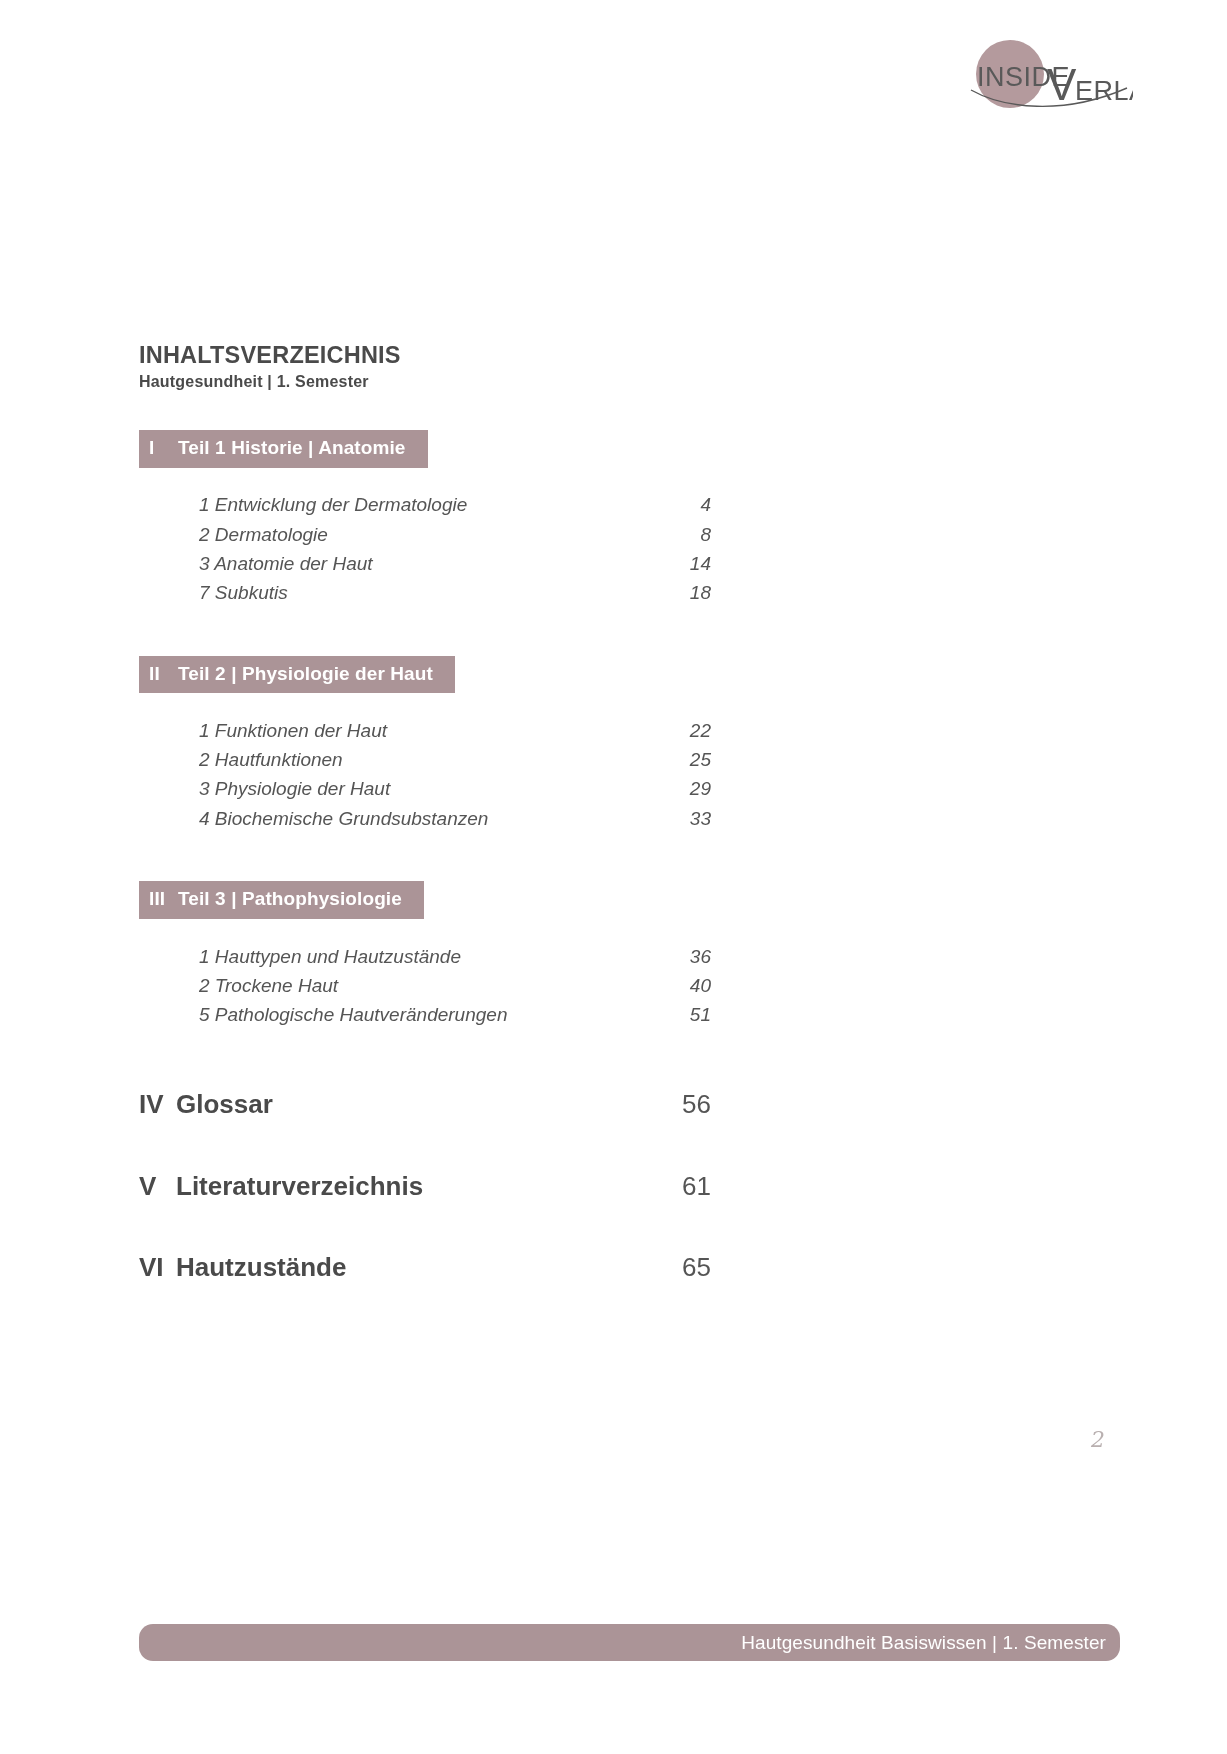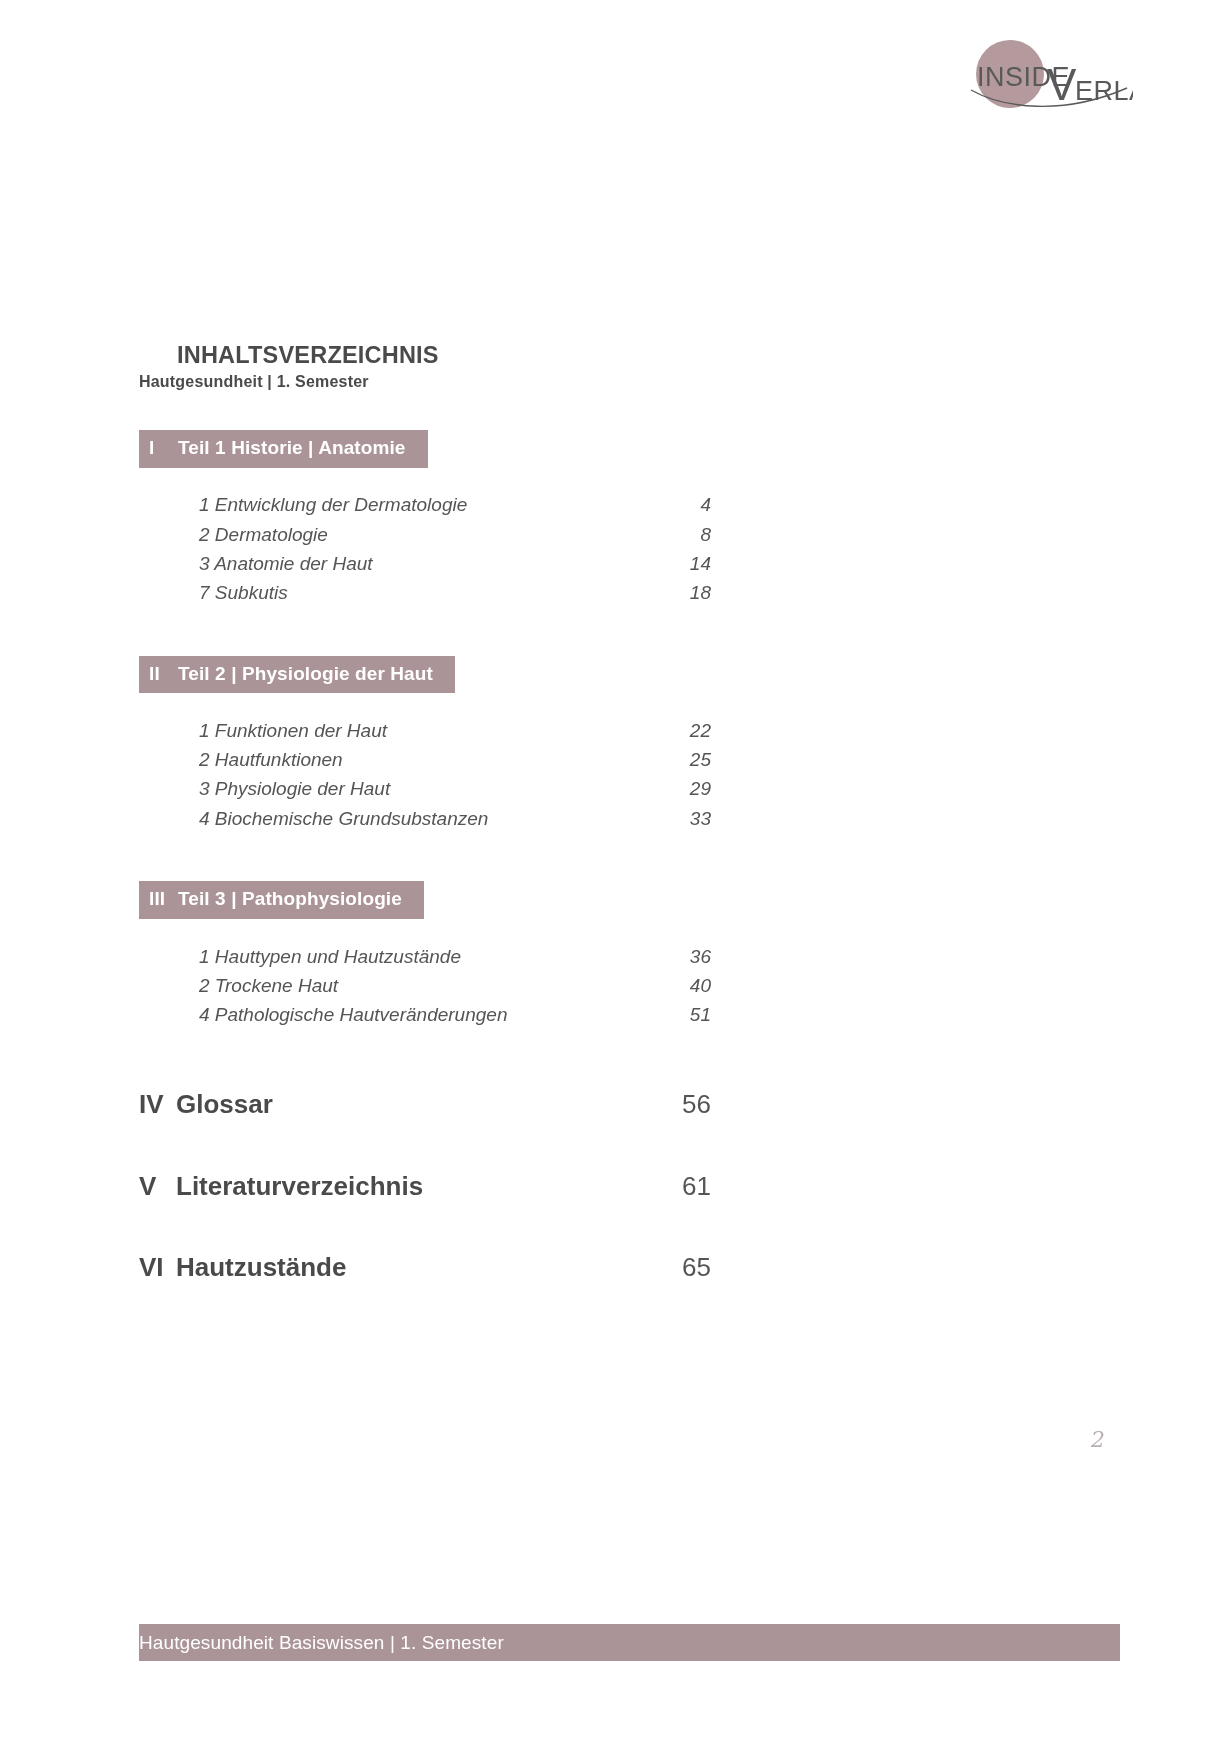--- a/index.html
+++ b/index.html
@@ -38,21 +38,20 @@
     top: 340px;
     width: 800px;
   }
   .title-line1 {
     font-size: 23.5px;
     font-weight: bold;
     color: #4a4a4a;
     letter-spacing: 0.2px;
     line-height: 1.32;
     white-space: nowrap;
-    margin-left: 38px;
   }
   .title-line2 {
     font-size: 16px;
     font-weight: bold;
     color: #4a4a4a;
     letter-spacing: 0.2px;
     line-height: 1.32;
     white-space: nowrap;
   }
 
@@ -146,22 +145,24 @@
   
   .footer-bar {
     position: absolute;
     left: 139px;
     right: 107px;
     bottom: 93px;
     height: 37px;
     background: #ab9497;
     display: flex;
     align-items: center;
-    padding-right: 26px;
+    justify-content: flex-end;
+    padding-right: 14px;
     box-sizing: border-box;
+    border-radius: 14px;
   }
   .footer-text {
     color: #ffffff;
     font-size: 19px;
     letter-spacing: 0.1px;
     white-space: nowrap;
   }
 </style>
 </head>
 <body>
@@ -255,21 +256,21 @@
           <span class="label">1 Hauttypen und Hautzustände</span>
           <span class="filler"></span>
           <span class="page-no">36</span>
         </div>
         <div class="entry">
           <span class="label">2 Trockene Haut</span>
           <span class="filler"></span>
           <span class="page-no">40</span>
         </div>
         <div class="entry">
-          <span class="label">4 Pathologische Hautveränderungen</span>
+          <span class="label">5 Pathologische Hautveränderungen</span>
           <span class="filler"></span>
           <span class="page-no">51</span>
         </div>
       </div>
     </div>
 
     <div class="plain-list">
       <div class="plain-row">
         <span class="numeral">IV</span>
         <span class="label">Glossar</span>

